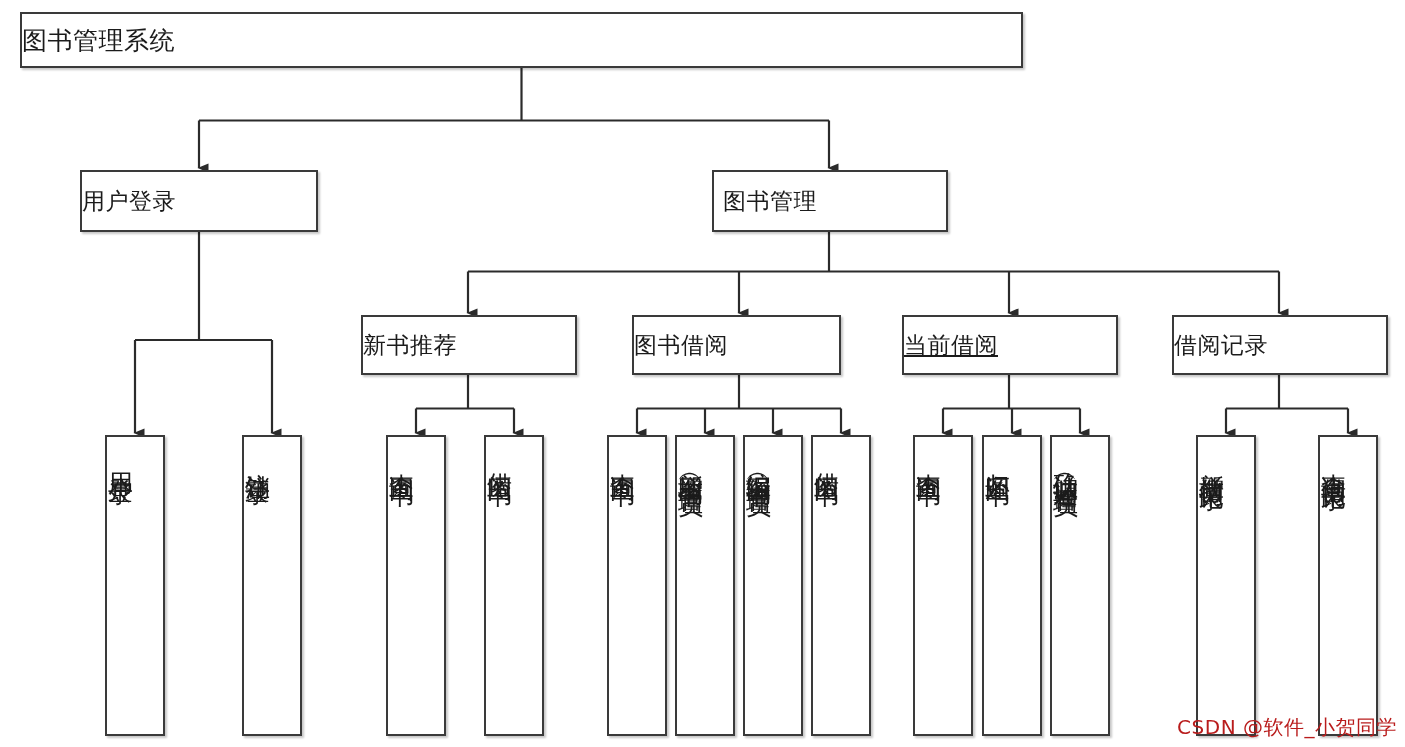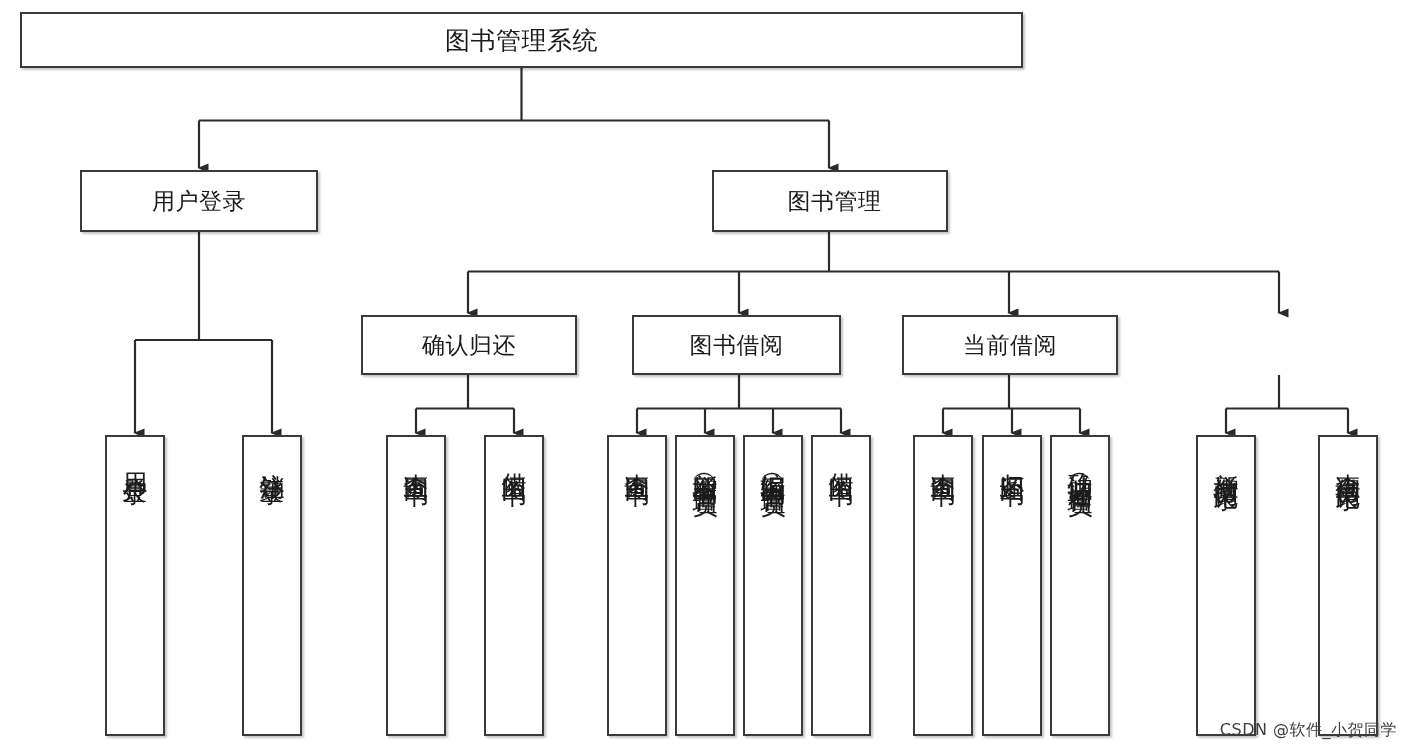--- a/index.html
+++ b/index.html
@@ -27,21 +27,21 @@
     pointer-events: none;
   }
   .node {
     position: absolute;
     box-sizing: border-box;
     background: #ffffff;
     border: 2px solid #3a3a3a;
     box-shadow: 2px 2px 2px rgba(0,0,0,0.22);
     display: flex;
     align-items: center;
-    justify-content: center;
+    justify-content: flex-start;
     color: #1b1b1b;
     z-index: 2;
   }
   .node-label {
     display: block;
     letter-spacing: 0.5px;
     white-space: nowrap;
   }
   .node.root .node-label {
     font-size: 25px;
@@ -59,22 +59,22 @@
     font-size: 25px;
     line-height: 1.08;
     letter-spacing: 3px;
     white-space: nowrap;
     text-align: left;
   }
   .watermark {
     position: absolute;
     right: 8px;
     bottom: 6px;
-    font-size: 16px;
-    color: #404040;
+    font-size: 20px;
+    color: #b91c1c;
     letter-spacing: 0.5px;
     white-space: nowrap;
     z-index: 5;
   }
 </style>
 </head>
 <body>
 
 <div id="canvas">
 
@@ -133,27 +133,30 @@
   </div>
 
   <div class="node branch" style="left:80px; top:170px; width:238px; height:62px;">
     <span class="node-label">用户登录</span>
   </div>
   <div class="node branch" style="left:712px; top:170px; width:236px; height:62px;padding-left:9px;">
     <span class="node-label">图书管理</span>
   </div>
 
   <div class="node branch" style="left:361px; top:315px; width:216px; height:60px;">
-    <span class="node-label">确认归还</span>
+    <span class="node-label">新书推荐</span>
   </div>
   <div class="node branch" style="left:632px; top:315px; width:209px; height:60px;">
     <span class="node-label">图书借阅</span>
   </div>
-  <div class="node branch" style="left:902px; top:315px; width:216px; height:60px;">
+  <div class="node branch" style="left:902px; top:315px; width:216px; height:60px;text-decoration:underline;">
     <span class="node-label">当前借阅</span>
+  </div>
+  <div class="node branch" style="left:1172px; top:315px; width:216px; height:60px;">
+    <span class="node-label">借阅记录</span>
   </div>
 
   <div class="node leaf" style="left:105px; top:435px; width:60px; height:301px;">
     <span class="node-label">用户登录</span>
   </div>
   <div class="node leaf" style="left:242px; top:435px; width:60px; height:301px;">
     <span class="node-label">注销登录</span>
   </div>
   <div class="node leaf" style="left:386px; top:435px; width:60px; height:301px;">
     <span class="node-label">查询图书</span>

